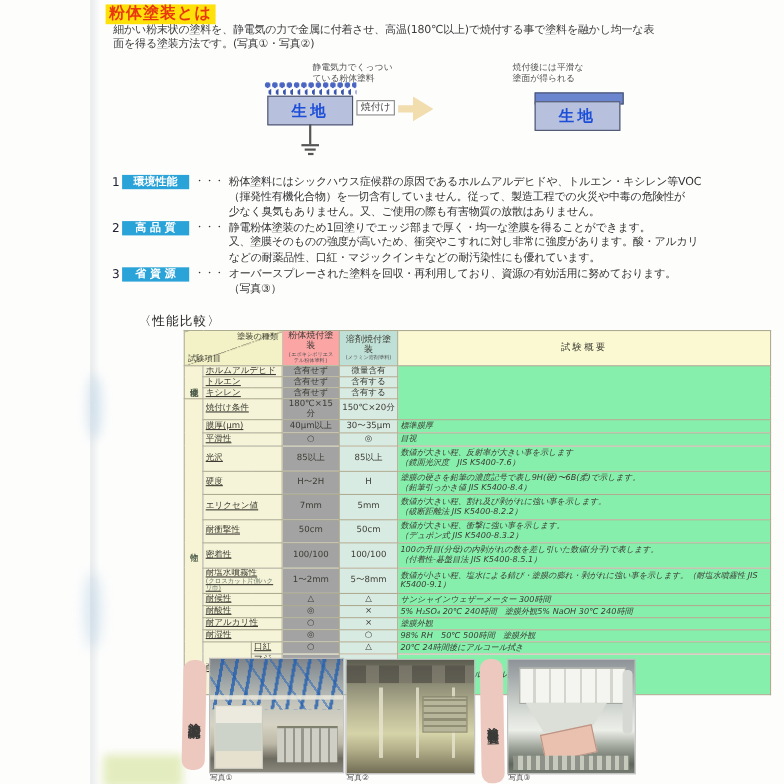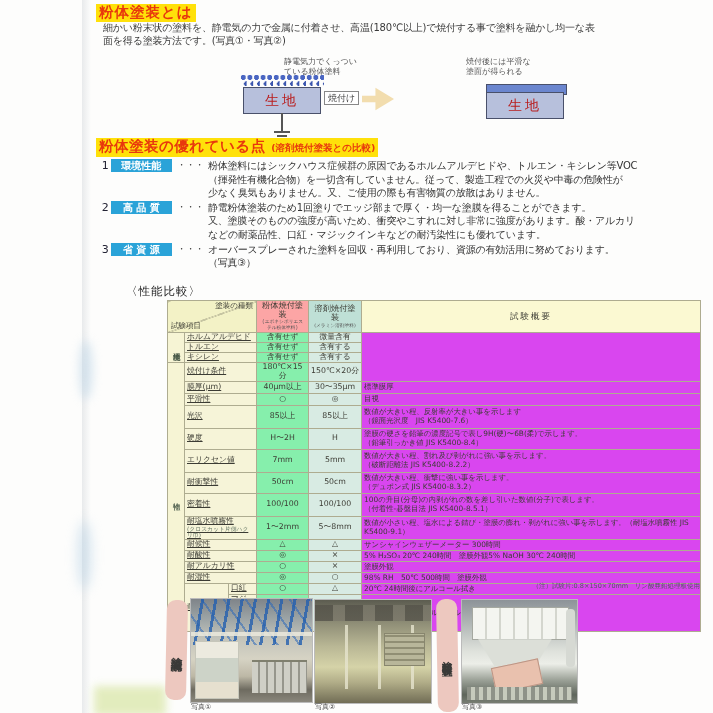--- a/index.html
+++ b/index.html
@@ -30,21 +30,21 @@
   .diag-cap{position:absolute; font-size:8px; line-height:10px; color:#555;}
   .cap-left{left:284px; top:57px;}
   .cap-right{left:466px; top:57px;}
   .dots{position:absolute; left:240px; top:74px; width:84px; height:13px;
     background-image:
       radial-gradient(circle 2.7px at 3.3px 3.3px, #4a66c2 90%, rgba(0,0,0,0)),
       radial-gradient(circle 2.7px at 6.6px 9.7px, #3a55ae 90%, rgba(0,0,0,0));
     background-size:6.6px 13px;}
   .basebox{position:absolute; background:#b7c0dc; border:1.5px solid #49506a;
     display:flex; align-items:center; justify-content:center;
-    font-size:14px; letter-spacing:3px; color:#b91c1c; font-weight:normal;text-align:right;}
+    font-size:14px; letter-spacing:3px; color:#1d4ed8; font-weight:bold;text-align:right;}
   .boxL{left:243px; top:87px; width:76px; height:25px;}
   .boxR{left:486px; top:92px; width:76px; height:25px;}
   .bandR{position:absolute; left:486px; top:84px; width:79px; height:9px;
     background:#6b86cf; border:1px solid #49506a;}
   .gnd-stem{position:absolute; left:281px; top:113px; width:1.5px; height:18px; background:#555;}
   .gnd-b1{position:absolute; left:274px; top:131px; width:16px; height:1.5px; background:#555;}
   .gnd-b2{position:absolute; left:277px; top:135px; width:10px; height:1.5px; background:#555;}
   .gnd-b3{position:absolute; left:280px; top:139px; width:5px; height:1.5px; background:#555;}
   .bake-label{position:absolute; left:324px; top:91px; border:1px solid #888; background:#fff;
     font-size:9px; line-height:12px; padding:0 3px; color:#444;}
@@ -66,23 +66,23 @@
   
   .perf-cap{position:absolute; left:126px; top:284px; font-size:11.5px; color:#222; letter-spacing:1px;}
   table.cmp{position:absolute; left:167px; top:300px; width:533px; border-collapse:collapse;
     table-layout:fixed; font-size:7.8px; color:#3c3c34;}
   table.cmp td, table.cmp th{border:1px solid #aeac90; padding:0 2px; line-height:1.15;
     overflow:hidden; font-weight:normal;}
   .grp{background:#f6f4d4; writing-mode:vertical-rl; text-orientation:upright;
     font-size:7.5px; text-align:center; padding:0; letter-spacing:0; color:#454;}
   .item{background:#f6f4d8; text-align:left;text-decoration:underline;}
   .item .sub{display:block; font-size:5.8px; color:#676;}
-  .pw{background:#86efac; text-align:center;margin-left:43px;}
+  .pw{background:#a3a3a3; text-align:center;margin-left:43px;}
   .sv{background:#d8ebe3; text-align:center;}
-  .desc{background:#d946ef; text-align:left; font-size:7.4px;}
+  .desc{background:#86efac; text-align:left; font-size:7.4px;font-style:italic;}
   .diagcell{background-color:#f3f2c6; position:relative; height:24px;
     background-image:linear-gradient(to bottom right, rgba(0,0,0,0) 49.4%, #99977d 49.4%, #99977d 50.6%, rgba(0,0,0,0) 50.6%);}
   .diagcell .kind{position:absolute; top:1px; right:3px; font-size:7.5px;}
   .diagcell .test{position:absolute; bottom:1px; left:3px; font-size:7.5px;}
   .h-pw{background:#fca5a5; text-align:center;font-family:Liberation Mono, monospace;}
   .h-sv{background:#bfe0d6; text-align:center;}
   .h-desc{background:#fbf9d2; text-align:center; font-size:8.5px; letter-spacing:2px;}
   .h-main{display:block; font-size:8.2px;}
   .h-sub{display:block; font-size:5.2px; transform:scale(.9); color:#555;}
   .cmp-note{position:absolute; left:167px; top:582px; width:533px; text-align:right;
@@ -151,21 +151,20 @@
   <div class="basebox boxL">生地</div>
   <div class="gnd-stem"></div>
   <div class="gnd-b1"></div>
   <div class="gnd-b2"></div>
   <div class="gnd-b3"></div>
   <div class="bake-label">焼付け</div>
   <div class="bake-arrow"></div>
   <div class="bandR"></div>
   <div class="basebox boxR">生地</div>
 
-  <div class="title2 h-yellow"><span>粉体塗装の優れている点</span> <span class="sub">(溶剤焼付塗装との比較)</span></div>
 
   <div class="points">
     <div class="pt">
       <span class="pt-num">1</span>
       <span class="pt-chip">環境性能</span>
       <span class="pt-dots">・・・</span>
       <div class="pt-text pre">粉体塗料にはシックハウス症候群の原因であるホルムアルデヒドや、トルエン・キシレン等VOC
 （揮発性有機化合物）を一切含有していません。従って、製造工程での火災や中毒の危険性が
 少なく臭気もありません。又、ご使用の際も有害物質の放散はありません。</div>
     </div>
@@ -321,21 +320,20 @@
       <td class="desc">20℃ 24時間後にアルコール拭き</td>
     </tr>
     <tr style="height:11px">
       <td class="item">マジックインキ</td>
       <td class="pw">△</td>
       <td class="sv">×</td>
       <td class="desc">20℃ 24時間後にアルコール拭き</td>
     </tr>
   </tbody>
     </table>
-  <div class="cmp-note">（注）試験片:0.8×150×70mm　リン酸亜鉛処理板使用</div>
 
   <div class="vstrip strip1">塗装設備</div>
   <div class="photo photo1">
     <div class="p1-beams"></div>
     <div class="p1-rail"></div>
     <div class="p1-machines"></div>
     <div class="p1-inset"></div>
   </div>
   <div class="photo photo2">
     <div class="p2-pipes"></div>

